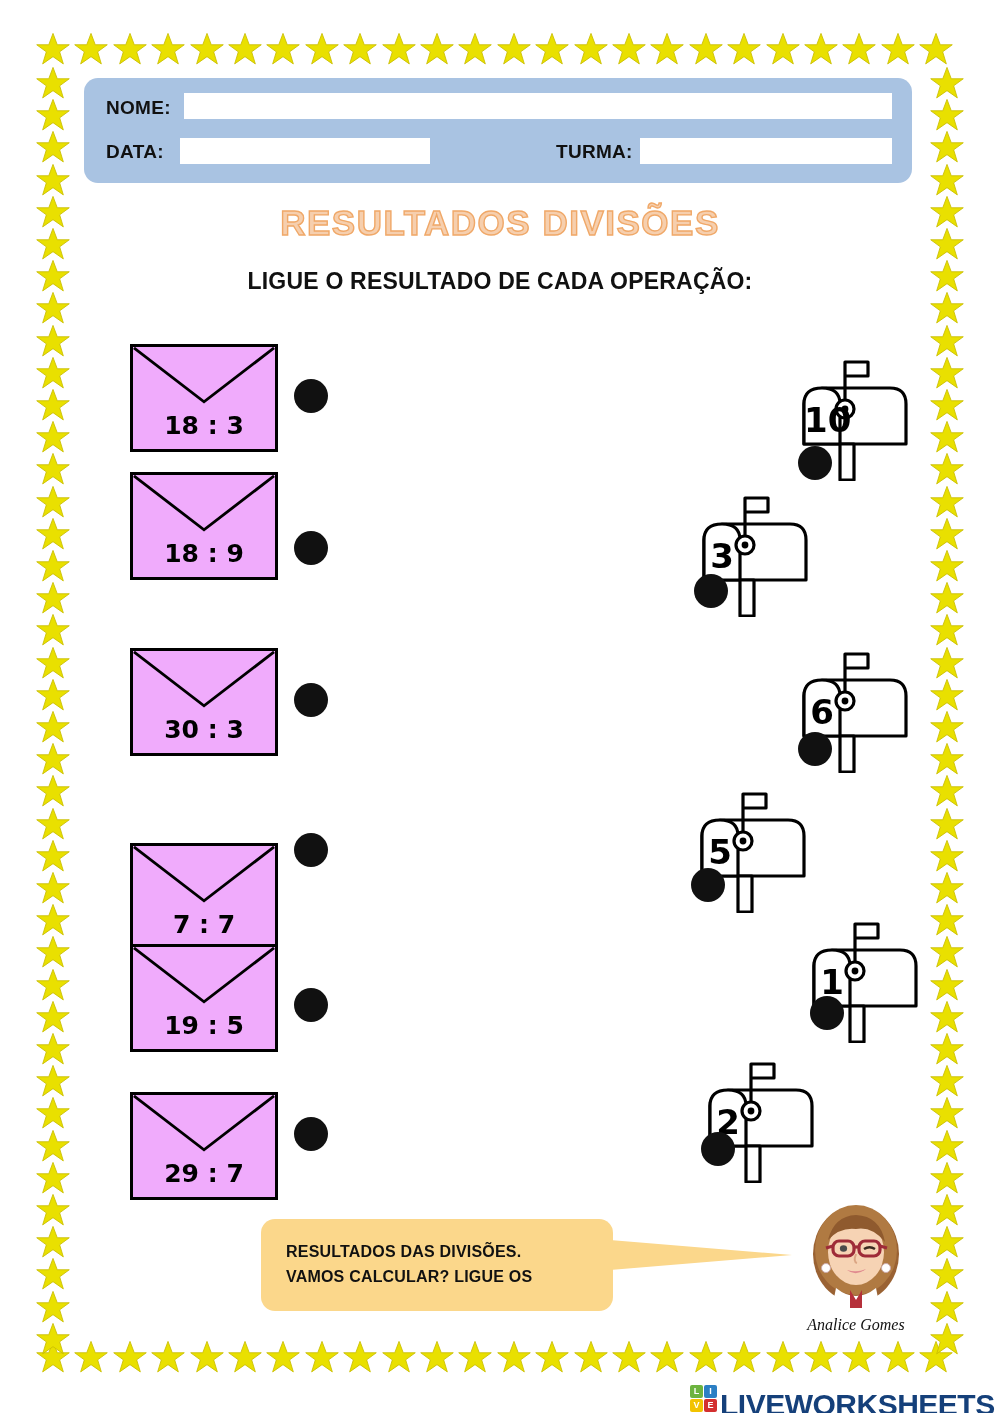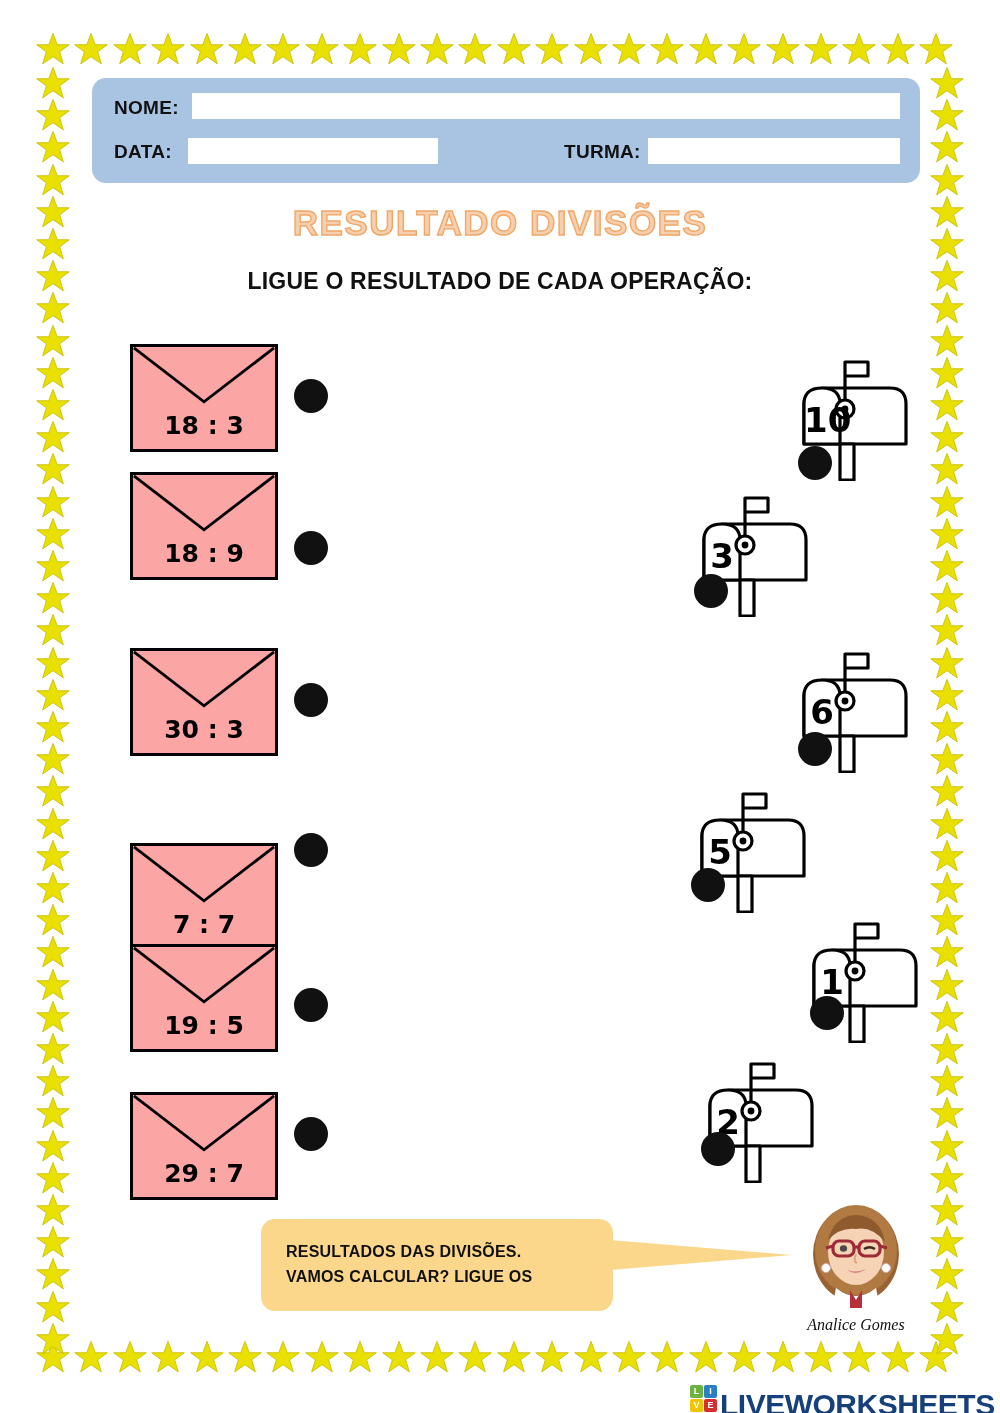--- a/index.html
+++ b/index.html
@@ -17,21 +17,21 @@
   .star {
     position: absolute;
     width: 34px; height: 34px;
     color: #e9e000;
   }
   .star svg { display:block; width:100%; height:100%; }
 
   
   .name-box {
     position: absolute;
-    left: 92px; top: 78px;
+    left: 84px; top: 78px;
     width: 828px; height: 105px;
     background: #a9c3e2;
     border-radius: 14px;
   }
   .fld-label {
     position: absolute;
     font-weight: bold;
     font-size: 19px;
     color: #111;
     letter-spacing: .3px;
@@ -73,21 +73,21 @@
     color: #111;
     letter-spacing: .2px;
   }
 
   
   .env-wrap { position: absolute; }
   .envelope {
     position: absolute;
     width: 148px; height: 108px;
     border: 3px solid #000;
-    background: #fca5a5;
+    background: #f0abfc;
   }
   .envelope .flap {
     position: absolute;
     left: 0; top: 0; width: 100%; height: 100%;
     overflow: hidden;
   }
   .envelope .flap svg { display:block; width:100%; height:100%; }
   .env-text {
     position: absolute;
     left: 0; right: 0; bottom: 9px;
@@ -839,21 +839,21 @@
     <span class="fld-label lbl-nome">NOME:</span>
     <input class="fld-input inp-nome" type="text" value="" style="">
 
     <span class="fld-label lbl-data">DATA:</span>
     <input class="fld-input inp-data" type="text" value="" style="">
 
     <span class="fld-label lbl-turma">TURMA:</span>
     <input class="fld-input inp-turma" type="text" value="" style="">
   </div>
 
-  <div class="title">RESULTADO DIVISÕES</div>
+  <div class="title">RESULTADOS DIVISÕES</div>
   <div class="subtitle">LIGUE O RESULTADO DE CADA OPERAÇÃO:</div>
 
   <div id="envelope-column">
       <div class="env-wrap">
         <div class="envelope" style="left: 130px; top: 344px;">
           <div class="flap">
             <svg viewBox="0 0 148 108" preserveAspectRatio="none">
               <polyline points="1,1 74,58 147,1" fill="none" stroke="#000" stroke-width="3"></polyline>
             </svg>
           </div>

